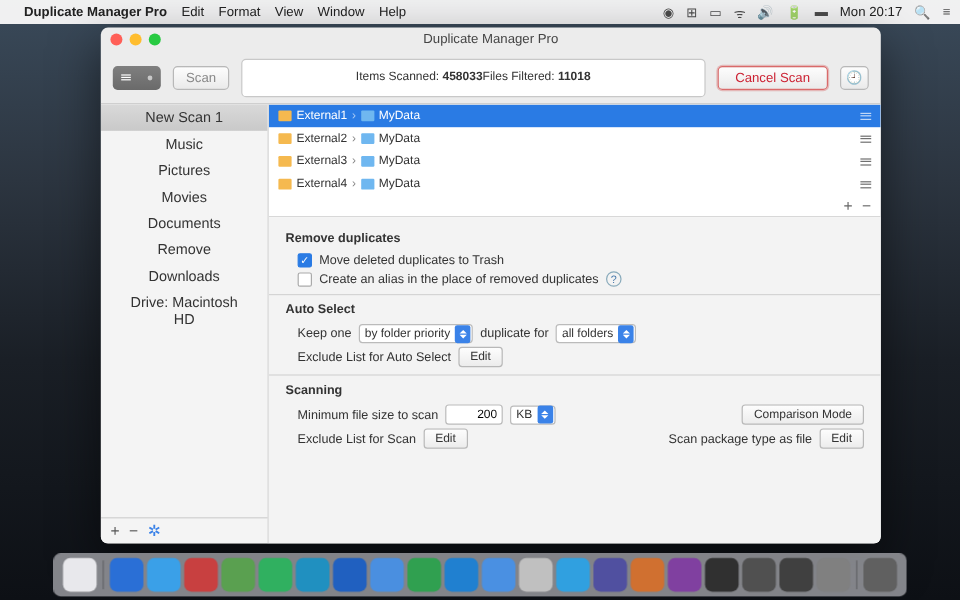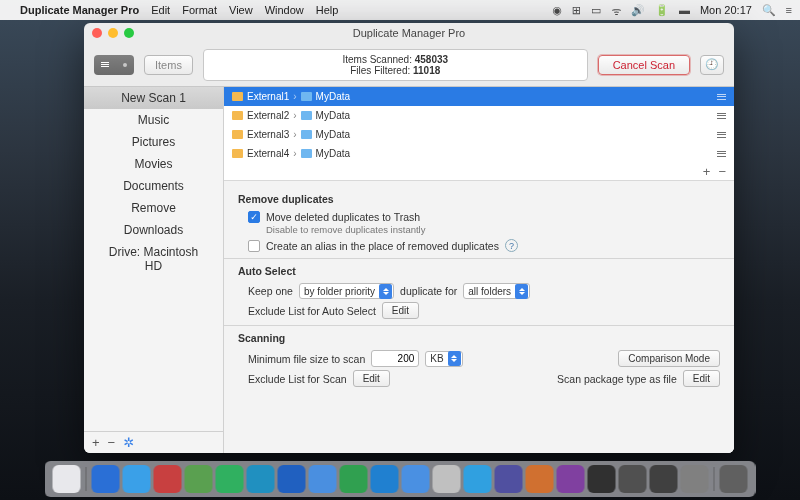--- a/index.html
+++ b/index.html
@@ -19,21 +19,21 @@
 .traffic { position: absolute; left: 8px; top: 5px; display: flex; gap: 6px; }
 .traffic span { width: 10px; height: 10px; border-radius: 50%; display: inline-block; }
 .traffic .r { background:#ff5f57; } .traffic .y{background:#ffbd2e;} .traffic .g{background:#28ca42;}
 
 .toolbar { height: 44px; border-bottom: 1px solid #c8c8c8; display: flex; align-items: center; padding: 0 10px; gap: 10px; }
 .segctrl { width: 40px; height: 20px; background: linear-gradient(#7f7f7f,#6a6a6a); border-radius: 4px; display:flex; align-items:center; justify-content:space-around; }
 .segctrl .dot{width:4px;height:4px;background:#fff;border-radius:50%;opacity:.6}
 .segctrl .lines{display:flex;flex-direction:column;gap:1px}
 .segctrl .lines i{display:block;width:8px;height:1px;background:#fff}
 .btn { height: 20px; padding: 0 10px; background: linear-gradient(#fdfdfd,#eaeaea); border:1px solid #b8b8b8; border-radius:4px; font-size:11px; color:#888; display:flex;align-items:center; }
-.status-box { flex:1; height:32px; background:#fff; border:1px solid #c8c8c8; border-radius:4px; display:flex; flex-direction:column; align-items:center; justify-content:center; font-family:"Menlo","Monaco",monospace; font-size:10px; color:#333; }
+.status-box { flex:1; height:32px; background:#fff; border:1px solid #c8c8c8; border-radius:4px; display:flex; flex-direction:row; align-items:center; justify-content:center; font-family:"Menlo","Monaco",monospace; font-size:10px; color:#333; }
 .cancel-btn { height:20px; padding:0 14px; background:linear-gradient(#fdfdfd,#eaeaea); border:1px solid #d96a6a; border-radius:4px; font-size:11px; color:#c23; display:flex;align-items:center; box-shadow:0 0 0 1px rgba(210,60,60,.3);}
 .clock-btn { width:24px;height:20px;background:linear-gradient(#fdfdfd,#eaeaea);border:1px solid #b8b8b8;border-radius:4px;display:flex;align-items:center;justify-content:center;font-size:11px;color:#555;}
 
 .body { flex:1; display:flex; overflow:hidden; }
 .sidebar { width:140px; background:#f4f4f4; border-right:1px solid #d0d0d0; display:flex; flex-direction:column; }
 .sidebar-items { flex:1; overflow:auto; }
 .sidebar-item { padding:4px 16px; text-align:center; font-size:12px; color:#333; cursor:default; }
 .sidebar-item.sel { background:linear-gradient(#d9d9d9,#c9c9c9); }
 .sidebar-footer { height:22px; border-top:1px solid #d0d0d0; display:flex; align-items:center; gap:8px; padding:0 8px; font-size:13px; color:#555;}
 
@@ -110,21 +110,21 @@
 
   <div class="toolbar">
     <div class="segctrl">
       <span class="lines">
           <i></i>
           <i></i>
           <i></i>
         </span>
       <span class="dot"></span>
     </div>
-    <div class="btn">Items</div>
+    <div class="btn">Scan</div>
     <div class="status-box">
       <div><span>Items Scanned:</span> <b>458033</b></div>
       <div><span>Files Filtered:</span> <b>11018</b></div>
     </div>
     <div class="cancel-btn">Cancel Scan</div>
     <div class="clock-btn">🕘</div>
   </div>
 
   <div class="body">
     <div class="sidebar">
@@ -201,21 +201,20 @@
         <span>−</span>
       </div>
 
       <div class="settings">
         <div class="sect-title">Remove duplicates</div>
         <div class="indent">
           <div class="row">
             <span class="chk on">✓</span>
             <span>Move deleted duplicates to Trash</span>
           </div>
-          <div class="hint">Disable to remove duplicates instantly</div>
           <div class="row">
             <span class="chk"></span>
             <span>Create an alias in the place of removed duplicates</span>
             <span class="help">?</span>
           </div>
         </div>
         <hr>
         <div class="sect-title">Auto Select</div>
         <div class="indent">
           <div class="row">

